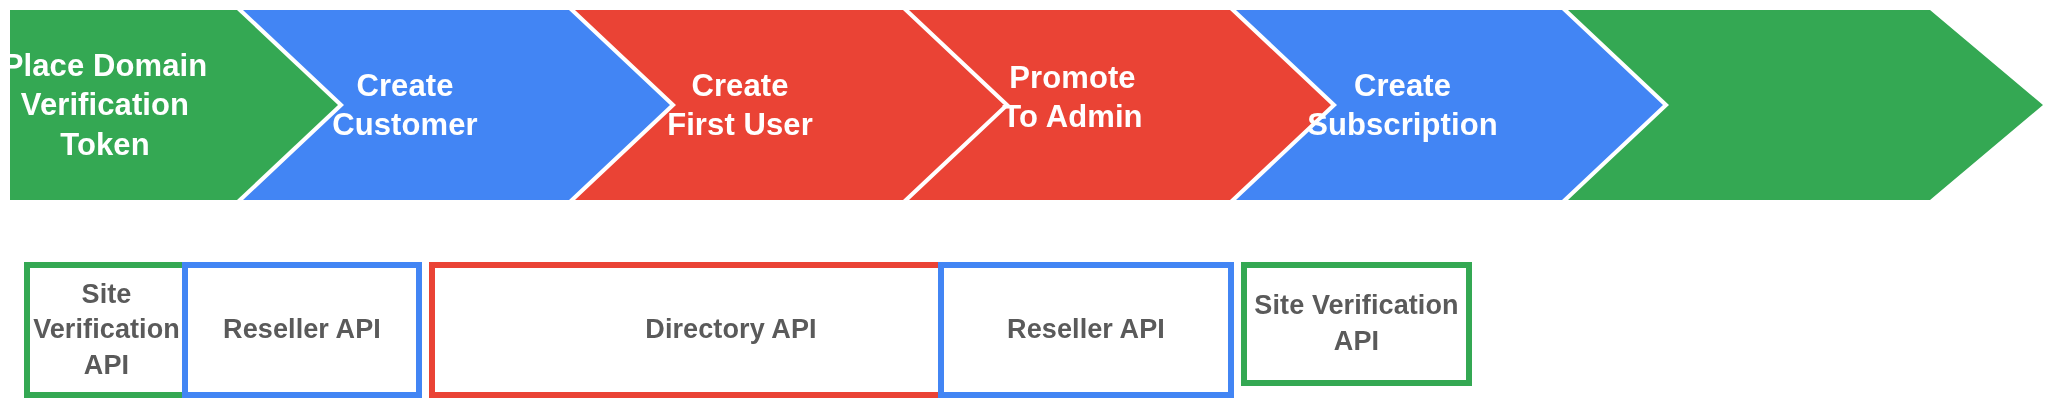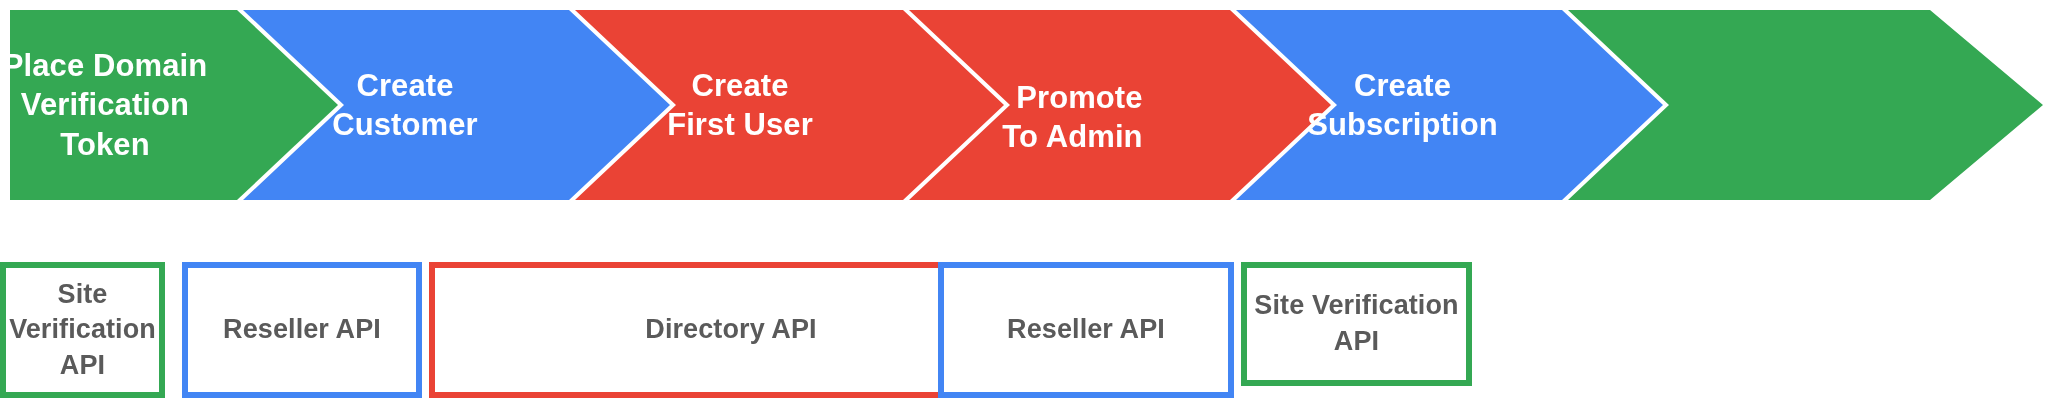--- a/index.html
+++ b/index.html
@@ -76,26 +76,26 @@
     <polygon points="1568,10 1930,10 2043,105 1930,200 1568,200 1669,105" fill="#34A853"></polygon>
   </svg>
 
   <div class="step-title" style="left:0; top:30px; width:210px; height:150px;">Place Domain
 Verification
 Token</div>
   <div class="step-title" style="left:255px; top:40px; width:300px; height:130px;">Create
 Customer</div>
   <div class="step-title" style="left:590px; top:40px; width:300px; height:130px;">Create
 First User</div>
-  <div class="step-title" style="left:925px; top:52px; width:295px; height:130px;text-align:right;">Promote
+  <div class="step-title" style="left:925px; top:32px; width:295px; height:130px;">Promote
 To Admin</div>
   <div class="step-title" style="left:1250px; top:40px; width:305px; height:130px;">Create
 Subscription</div>
 
-  <div class="api-box" style="left:0; top:262px; width:165px; height:136px; border-color:#34A853;">Site
+  <div class="api-box" style="left:24px; top:262px; width:165px; height:136px; border-color:#34A853;">Site
 Verification
 API</div>
   <div class="api-box" style="left:182px; top:262px; width:240px; height:136px; border-color:#4285F4;">Reseller API</div>
   <div class="api-box" style="left:429px; top:262px; width:604px; height:136px; border-color:#EA4335;">Directory API</div>
   <div class="api-box" style="left:938px; top:262px; width:296px; height:136px; border-color:#4285F4;">Reseller API</div>
   <div class="api-box" style="left:1241px; top:262px; width:231px; height:124px; border-color:#34A853;">Site Verification
 API</div>
 
 </div>
 

